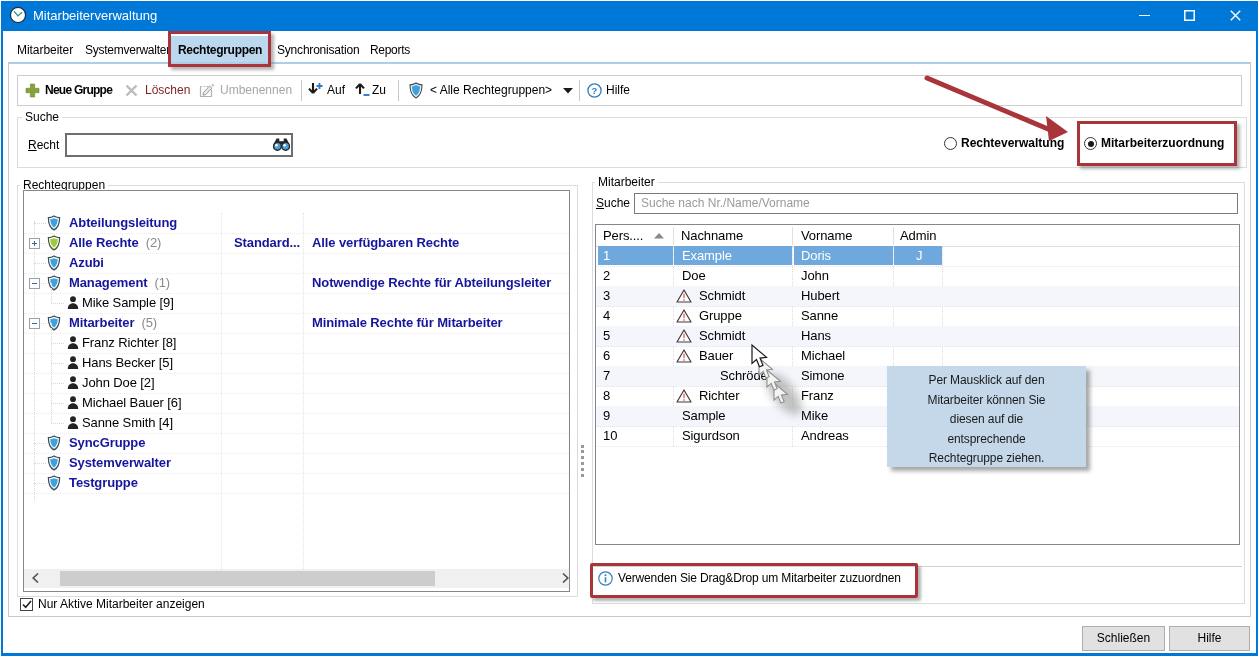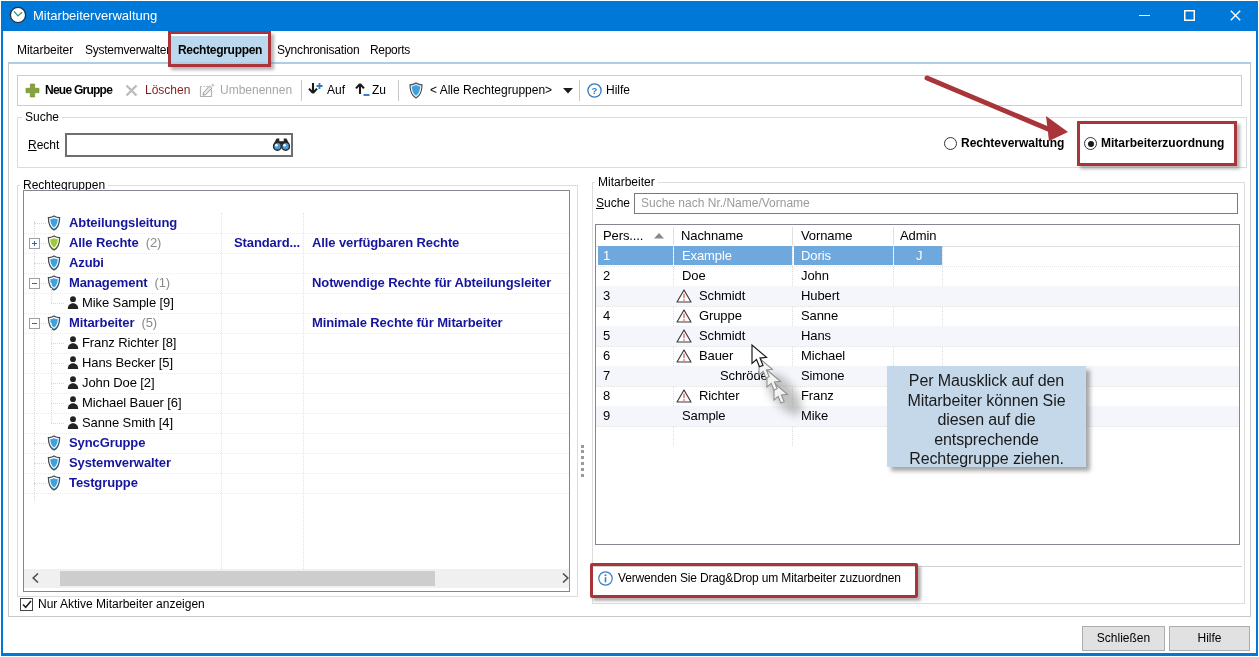--- a/index.html
+++ b/index.html
@@ -363,33 +363,38 @@
         <rect x="7.2" y="10.2" width="1.7" height="1.7" fill="#f28080"></rect>
       </svg>
       <div class="abs" style="left:103px;">Richter</div>
       <div class="abs" style="left:205px;text-align:center;">Franz</div>
     </div>
   <div class="abs" style="left:0;top:181px;width:643px;height:20px;line-height:20px;background:#f4f6fb;border-bottom:1px dotted #e6e6e6;">
       <div class="abs" style="left:7px;">9</div>
       <div class="abs" style="left:86px;">Sample</div>
       <div class="abs" style="left:205px;">Mike</div>
     </div>
+  <div class="abs" style="left:0;top:201px;width:643px;height:20px;line-height:20px;border-bottom:1px dotted #e6e6e6;">
+      <div class="abs" style="left:7px;">10</div>
+      <div class="abs" style="left:86px;">Sigurdson</div>
+      <div class="abs" style="left:205px;">Andreas</div>
+    </div>
   </div>
 
 <div class="abs" style="left:593px;top:566px;width:649px;height:1px;background:#d0d0d0;"></div>
 <svg class="abs" style="left:598px;top:571px;" width="15" height="15" viewBox="0 0 15 15">
   <circle cx="7.5" cy="7.5" r="6.7" fill="none" stroke="#3a7ebf" stroke-width="1.2"></circle>
   <circle cx="7.5" cy="4.2" r="1" fill="#3a7ebf"></circle>
   <rect x="6.7" y="6.3" width="1.6" height="5" fill="#3a7ebf"></rect>
 </svg>
 <div class="abs" style="left:618px;top:570px;height:16px;line-height:16px;letter-spacing:-0.15px;">Verwenden Sie Drag&amp;Drop um Mitarbeiter zuzuordnen</div>
 <div class="redbox" style="left:590px;top:563px;width:322px;height:29px;border-radius:2px;"></div>
 
 <div class="abs" style="left:887px;top:366px;width:199px;height:101px;background:#c4d8ea;box-shadow:4px 4px 4px rgba(110,110,110,0.6);"></div>
-<div class="abs" style="left:887px;top:371px;width:199px;text-align:center;font-size:16px;line-height:19.5px;color:#1a1a1a;letter-spacing:-0.1px;">Per Mausklick auf den<br>Mitarbeiter können Sie<br>diesen auf die<br>entsprechende<br>Rechtegruppe ziehen.</div>
+<div class="abs" style="left:887px;top:371px;width:199px;text-align:center;font-size:12px;line-height:19.5px;color:#1a1a1a;letter-spacing:-0.1px;">Per Mausklick auf den<br>Mitarbeiter können Sie<br>diesen auf die<br>entsprechende<br>Rechtegruppe ziehen.</div>
 
 <svg class="abs" style="left:747px;top:342px;" width="70" height="90" viewBox="0 0 70 90">
   <defs>
       <filter id="blr" x="-40%" y="-40%" width="180%" height="180%">
         <feGaussianBlur stdDeviation="4"></feGaussianBlur>
       </filter>
     </defs>
   <ellipse cx="37" cy="52" rx="25" ry="11" fill="#8f8f8f" opacity="0.55" filter="url(#blr)" transform="rotate(52 37 52)"></ellipse>
   <g fill="#f4f4f4" stroke="#909090" stroke-width="1.1">
     <path d="M27 41 v17 l4.2 -3.7 l2.8 6.8 l3.2 -1.3 l-2.8 -6.8 l6 -0.6 z"></path>

